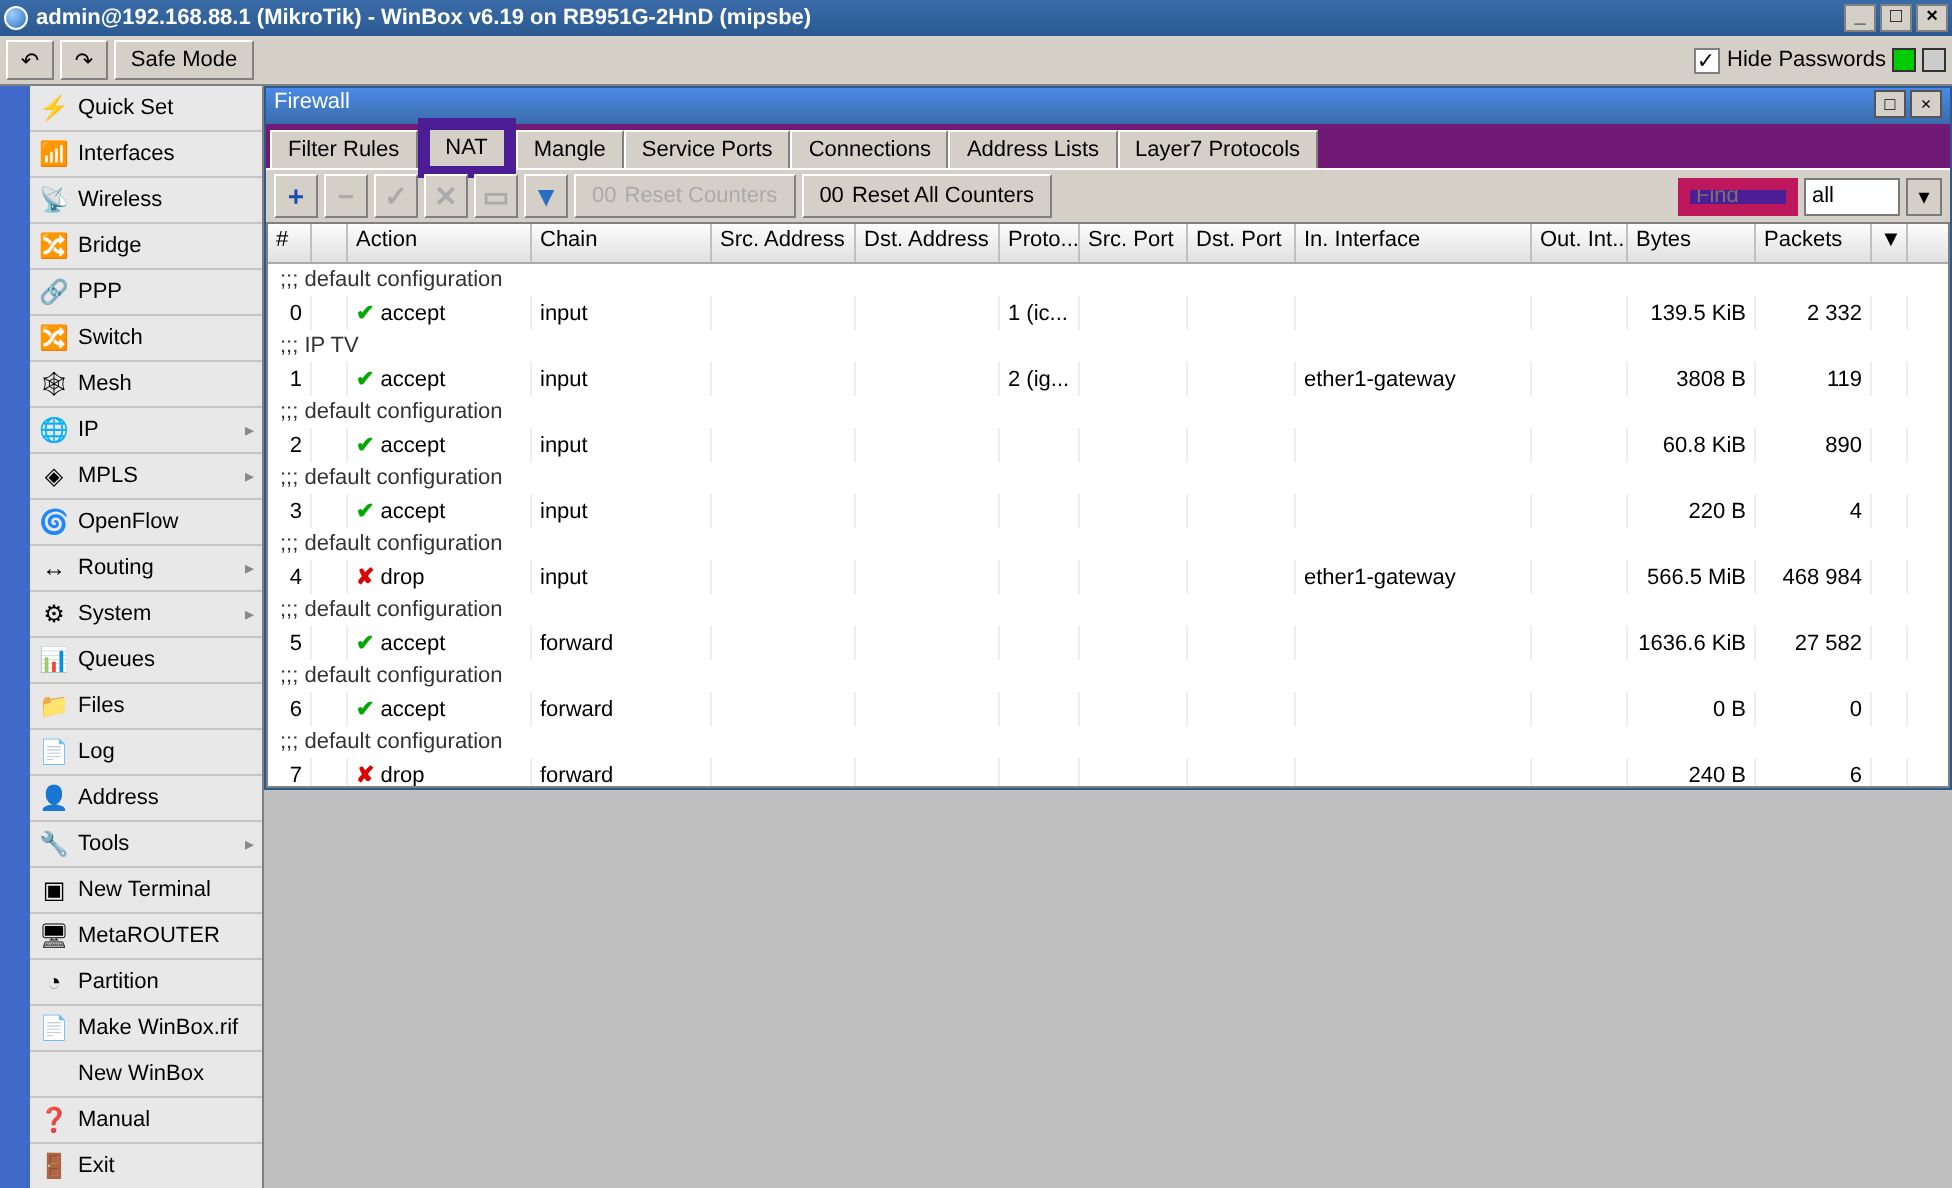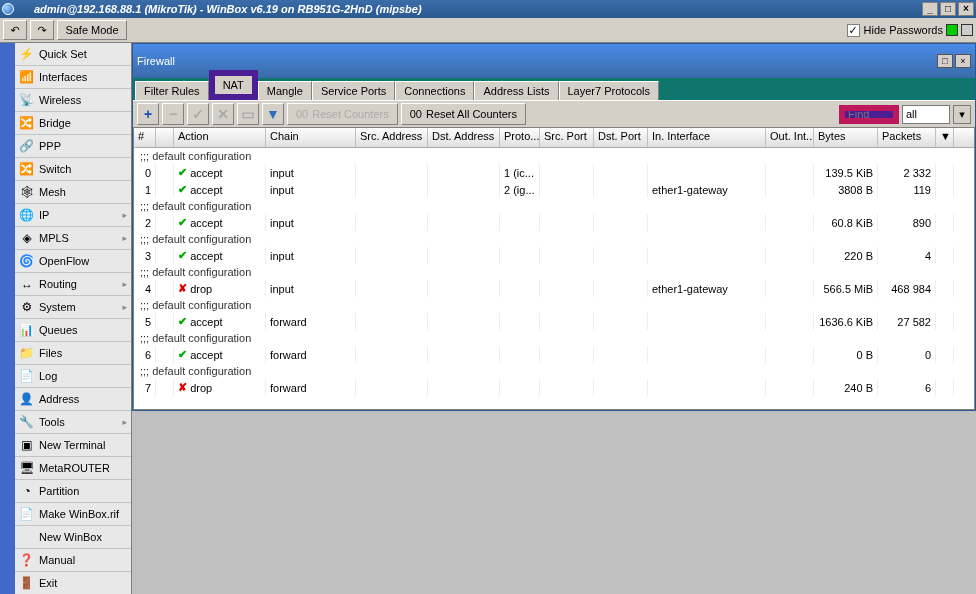--- a/index.html
+++ b/index.html
@@ -1,43 +1,43 @@
 <!DOCTYPE html>
 <html><head>
 <meta charset="utf-8">
 <style>
 * { box-sizing: border-box; margin: 0; padding: 0; font-family: Tahoma, Arial, sans-serif; font-size: 11px; }
 body { background: #c0c0c0; overflow: hidden; width: 976px; height: 594px; }
 
 .titlebar { height: 18px; background: linear-gradient(#3a6ca8,#2b5a91); color: #fff; display: flex; align-items: center; padding: 0 2px; font-weight: bold; }
-.titlebar .title-text { flex: 1; padding-left: 20px; font-style: italic; }
+.titlebar .title-text { flex: 1; padding-left: 4px; }
 .titlebar .win-btn { width: 16px; height: 14px; background: #d4d0c8; border: 1px solid #808080; margin-left: 2px; display: flex; align-items: center; justify-content: center; color: #000; font-size: 10px; line-height: 1; }
 .globe-icon { width: 12px; height: 12px; border-radius: 50%; background: radial-gradient(circle at 30% 30%, #9ecfff, #2a6fbf); border: 1px solid #fff; }
 
 .toolbar { height: 25px; background: #d4d0c8; border-bottom: 1px solid #808080; display: flex; align-items: center; padding: 0 3px; }
 .tb-btn { height: 20px; min-width: 24px; padding: 0 6px; background: #d4d0c8; border: 1px solid #808080; border-top-color: #fff; border-left-color: #fff; display: flex; align-items: center; justify-content: center; margin-right: 3px; cursor: default; }
 .tb-btn.safe { min-width: 70px; }
 .spacer { flex: 1; }
 .checkbox { width: 13px; height: 13px; border: 1px solid #808080; background: #fff; margin-right: 4px; display: inline-flex; align-items:center; justify-content:center; }
 .led { width: 12px; height: 12px; border: 1px solid #333; margin-left: 3px; }
 
 .main { display: flex; height: 551px; }
 .sidebar-stripe { width: 15px; background: #4169c9; }
 .sidebar { width: 117px; background: #e8e8e8; border-right: 1px solid #808080; }
 .sb-item { height: 23px; display: flex; align-items: center; padding: 0 4px; border-bottom: 1px solid #c4c4c4; cursor: default; }
 .sb-item .arrow { margin-left: auto; color: #888; font-size: 9px; }
 .sb-icon { width: 16px; height: 16px; margin-right: 4px; display: inline-flex; align-items: center; justify-content: center; font-size: 12px; }
 
 .content { flex: 1; background: #c0c0c0; padding: 0; }
 .window { margin: 0; border: 1px solid #2b5a91; }
-.win-title { height: 18px; background: linear-gradient(#4a8ae8,#3a6ca8); color: #fff; display: flex; align-items: center; padding: 17px 4px; font-weight: normal; }
+.win-title { height: 18px; background: linear-gradient(#4a8ae8,#3a6ca8); color: #fff; display: flex; align-items: flex-start; padding: 1px 4px; font-weight: normal; }
 .win-title .spacer { flex:1; }
 .win-title .wbtn { width: 16px; height: 14px; background: #d4d0c8; border: 1px solid #555; margin-left: 2px; display: flex; align-items:center; justify-content:center; color:#000; font-size:9px; }
 
-.tabs { height: 22px; background: #0f766e; display: flex; align-items: flex-end; padding: 2px 2px 0 2px; }
+.tabs { height: 22px; background: #701a75; display: flex; align-items: center; padding: 2px 2px 0 2px; }
 .tab { padding: 3px 8px; border: 1px solid #808080; border-bottom: none; background: #d4d0c8; margin-right: 0; cursor: default; border-top-color:#fff; border-left-color:#fff; }
 .tab.nat-hl { border: 6px solid #4c1d95; }
 
 .toolbar2 { height: 27px; background: #d4d0c8; border-top: 1px solid #fff; display: flex; align-items: center; padding: 2px 4px; gap: 3px; }
 .tbn { width: 22px; height: 22px; border: 1px solid #808080; border-top-color:#fff; border-left-color:#fff; background: #d4d0c8; display: flex; align-items:center; justify-content:center; font-size:14px; font-weight:bold; }
 .tbn.plus { color: #1a4db3; }
 .tbn.minus { color: #b00; }
 .tbn.disabled { color: #aaa; }
 .tbn.wide { width: auto; padding: 0 8px; font-weight: normal; font-size: 11px; }
 .find-input { width: 60px; height: 19px; border: 6px solid #be185d; background: #4c1d95; padding: 0 3px; color: #888; }
@@ -269,20 +269,21 @@
               <div class="gcell c-dst"></div>
               <div class="gcell c-proto">1 (ic...</div>
               <div class="gcell c-sport"></div>
               <div class="gcell c-dport"></div>
               <div class="gcell c-inif"></div>
               <div class="gcell c-outif"></div>
               <div class="gcell c-bytes num-right">139.5 KiB</div>
               <div class="gcell c-packets num-right">2 332</div>
               <div class="gcell c-drop"></div>
             </div>
+            <div class="group-row">;;; IP TV</div>
             <div class="grow">
               <div class="gcell c-num num-right">1</div>
               <div class="gcell c-blank"></div>
               <div class="gcell c-action action-cell"><span class="tick">✔</span> accept</div>
               <div class="gcell c-chain">input</div>
               <div class="gcell c-src"></div>
               <div class="gcell c-dst"></div>
               <div class="gcell c-proto">2 (ig...</div>
               <div class="gcell c-sport"></div>
               <div class="gcell c-dport"></div>

